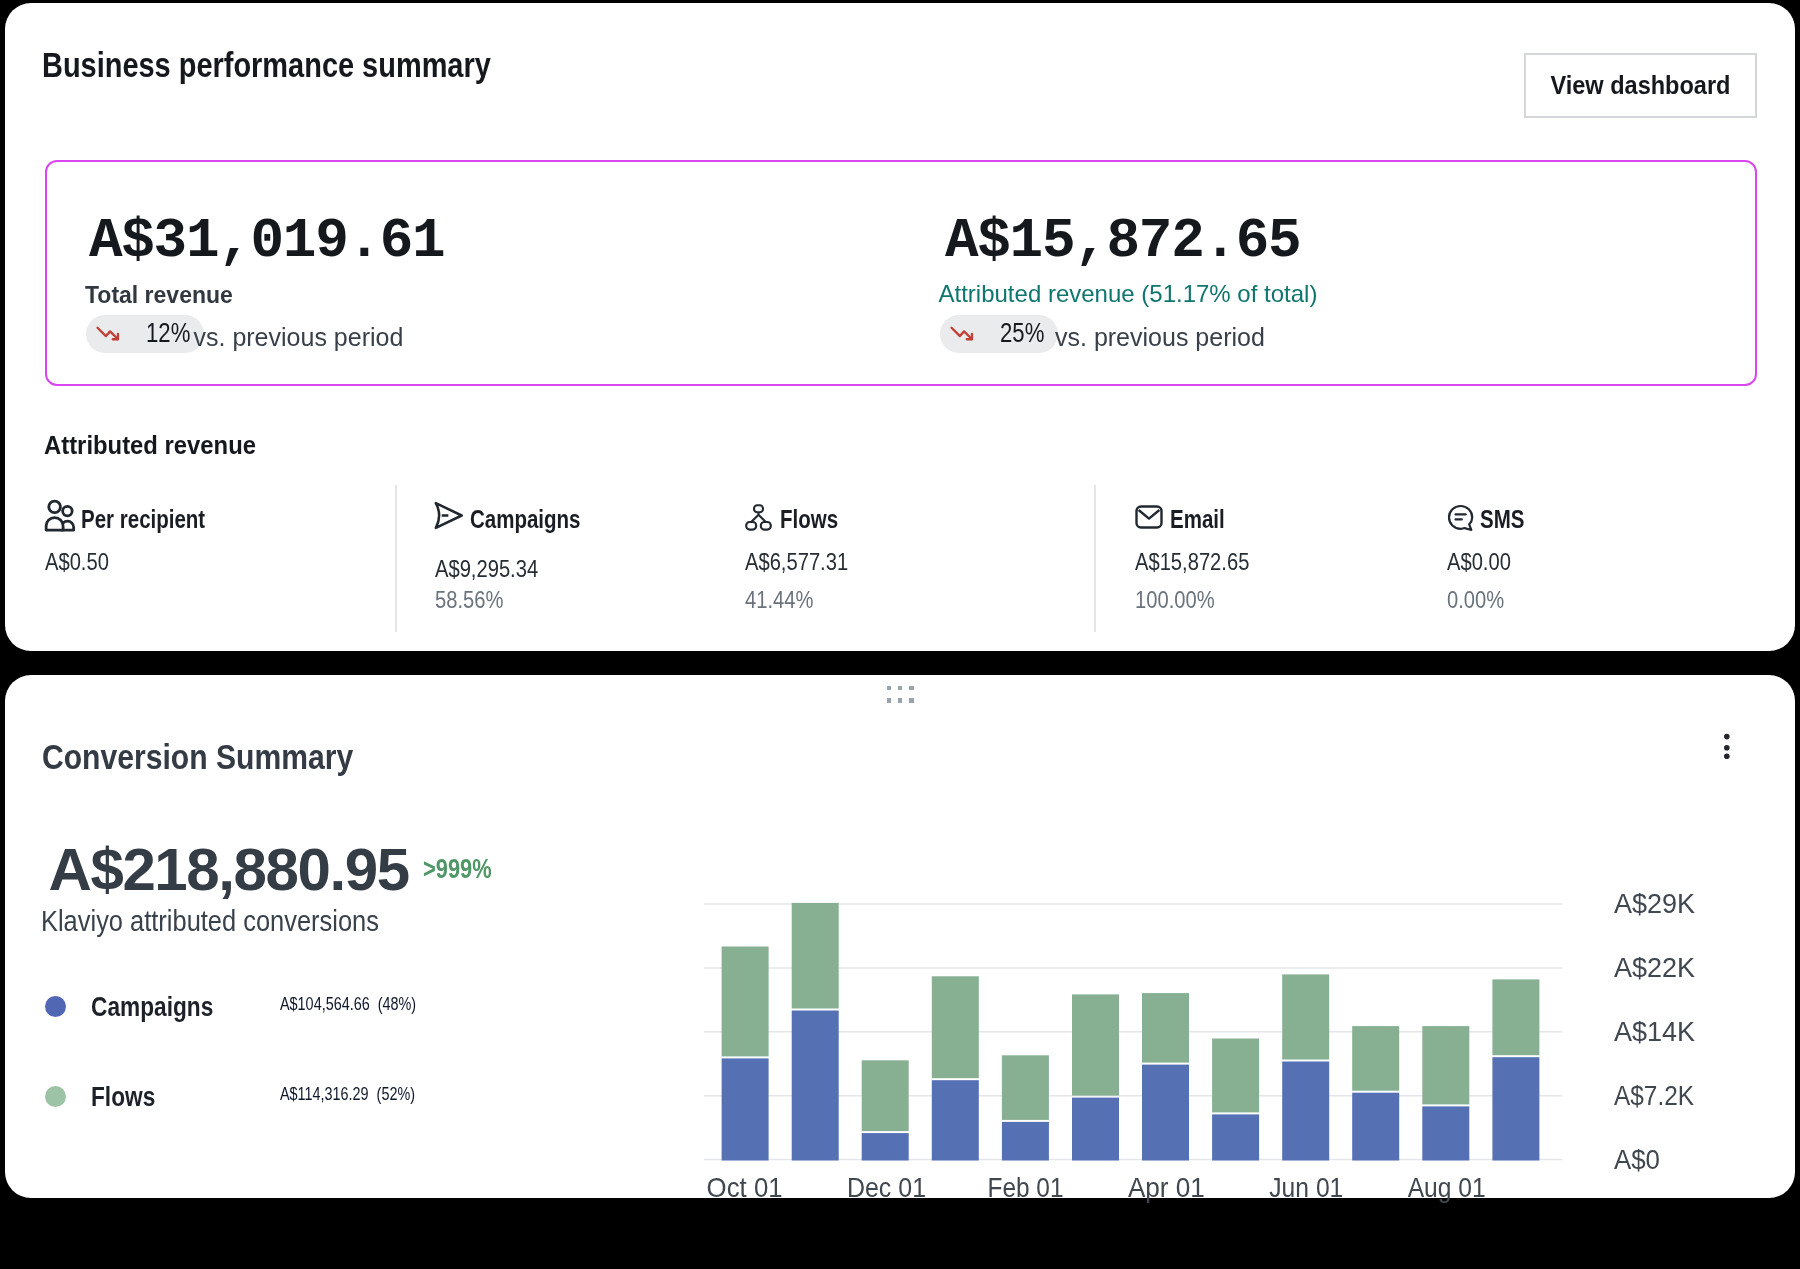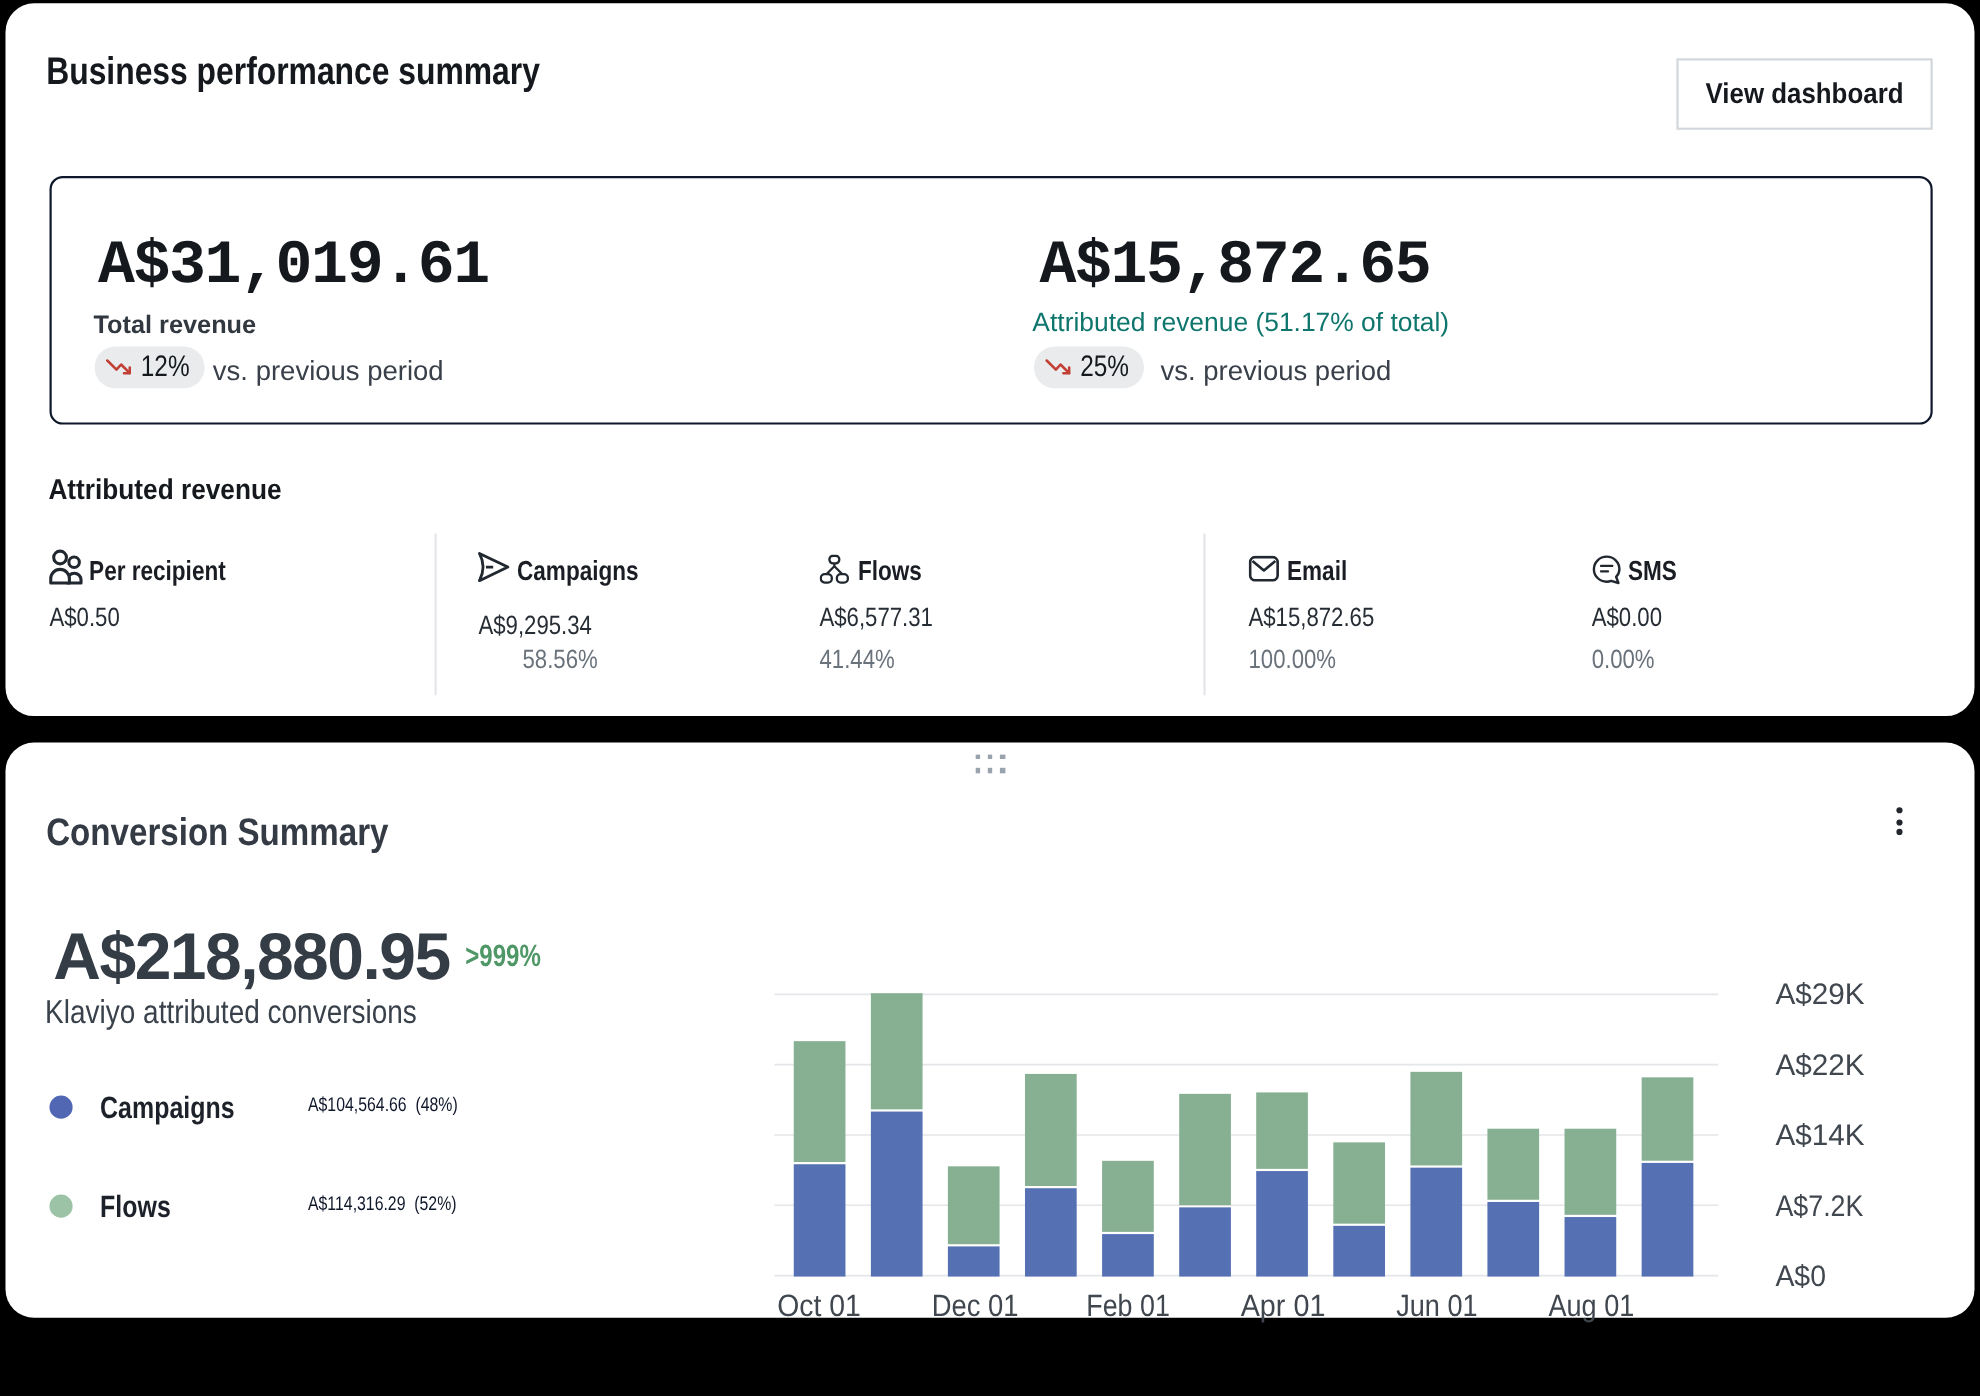--- a/index.html
+++ b/index.html
@@ -7,28 +7,28 @@
   .card { position:absolute; background:#fff; border-radius:26px; }
   #card1 { left:5px; top:3px; width:1790px; height:648px; }
   #card2 { left:5px; top:675px; width:1790px; height:523px; }
   .abs { position:absolute; }
   .sx { display:inline-block; transform-origin:0 0; white-space:nowrap; }
 
   .c1-title { left:36.5px; top:42px; font-size:35px; font-weight:bold; color:#15181d; }
   .c1-date  { left:37px; top:89.5px; font-size:26px; color:#4b5259; }
   .btn { left:1519px; top:50px; width:233px; height:65px; border:2px solid #d3d7db; border-radius:0;
          display:flex; align-items:center; justify-content:center; font-size:26px; font-weight:bold; color:#15181d; }
-  .innerbox { left:40px; top:157px; width:1712px; height:226px; border:2px solid #0f172a; border-radius:12px; }
+  .innerbox { left:40px; top:157px; width:1712px; height:226px; border:2px solid #d946ef; border-radius:12px; }
   .bignum { font-family:"Liberation Mono", monospace; font-size:56px; font-weight:bold; color:#15181d;
             letter-spacing:-1.3px; line-height:1; }
   #num1 { left:42px; top:51px; }
   #num2 { left:898px; top:51px; }
   #mlabel1 { left:38px; top:119.5px; font-size:23px; font-weight:bold; color:#32383f; }
   #mlabel2 { left:891.5px; top:117.5px; font-size:24px; color:#0f766e; }
-  .pill { height:38.5px; background:#e9ebed; border-radius:20px; display:flex; align-items:center; padding:0 4px 0 9px; gap:7px; }
+  .pill { height:38.5px; background:#e9ebed; border-radius:20px; display:flex; align-items:center; padding:0 4px 0 9px; gap:25px; }
   .pill span { font-size:27px; color:#15181d; display:inline-block; transform:scaleX(0.82); transform-origin:0 50%; }
   #pill1 { left:39px; top:152.5px; }
   #pill2 { left:893px; top:152.5px; }
   .vsprev { font-size:25px; color:#394049; }
   #vs1 { left:146.5px; top:160.5px; }
   #vs2 { left:1008px; top:160.5px; }
 
   .sechead { left:38.5px; top:427px; font-size:26px; font-weight:bold; color:#15181d; }
   .mlab { font-size:25px; font-weight:bold; color:#1a1e24; }
   .mval { font-size:24px; color:#272d34; }
@@ -86,21 +86,21 @@
   <div class="abs mval" style="left:39.5px; top:545px;"><span class="sx" style="transform:scaleX(0.84)">A$0.50</span></div>
 
   <div class="abs vdiv" style="left:390px;"></div>
 
   <svg class="abs" style="left:426.5px; top:496px;" width="33" height="33" viewBox="0 0 24 24" fill="none" stroke="#212830" stroke-width="1.85" stroke-linejoin="round">
     <path d="M2.8,3 Q7.6,12 2.8,21 L21.6,12 Z"></path>
     <path d="M7.1,12 L11.9,12"></path>
   </svg>
   <div class="abs mlab" style="left:465px; top:501.5px;"><span class="sx" style="transform:scaleX(0.82)">Campaigns</span></div>
   <div class="abs mval" style="left:429.5px; top:552px;"><span class="sx" style="transform:scaleX(0.84)">A$9,295.34</span></div>
-  <div class="abs mpct" style="left:429.5px; top:582.5px;margin-left:40px;"><span class="sx" style="transform:scaleX(0.84)">58.56%</span></div>
+  <div class="abs mpct" style="left:429.5px; top:582.5px;"><span class="sx" style="transform:scaleX(0.84)">58.56%</span></div>
 
   <svg class="abs" style="left:740px; top:501px;" width="27" height="27" viewBox="0 0 27 27" fill="none" stroke="#212830" stroke-width="2.1" stroke-linejoin="round">
     <rect x="9" y="1.2" width="9" height="7" rx="3.3"></rect>
     <rect x="1.2" y="18" width="10" height="7.6" rx="3.5"></rect>
     <rect x="15.8" y="18" width="10" height="7.6" rx="3.5"></rect>
     <path d="M13.5,8.2 V10.8 M13.5,10.8 L6.2,18 M13.5,10.8 L20.8,18"></path>
   </svg>
   <div class="abs mlab" style="left:775px; top:501.5px;"><span class="sx" style="transform:scaleX(0.82)">Flows</span></div>
   <div class="abs mval" style="left:739.5px; top:545px;"><span class="sx" style="transform:scaleX(0.84)">A$6,577.31</span></div>
   <div class="abs mpct" style="left:739.5px; top:582.5px;"><span class="sx" style="transform:scaleX(0.84)">41.44%</span></div>

